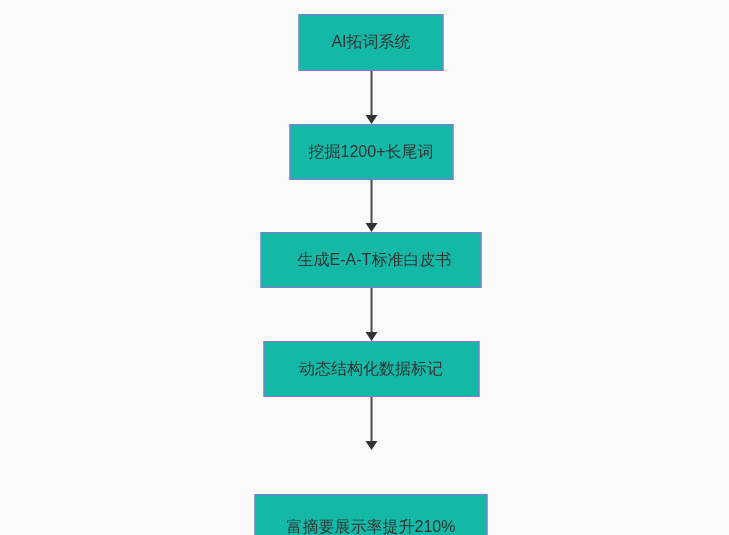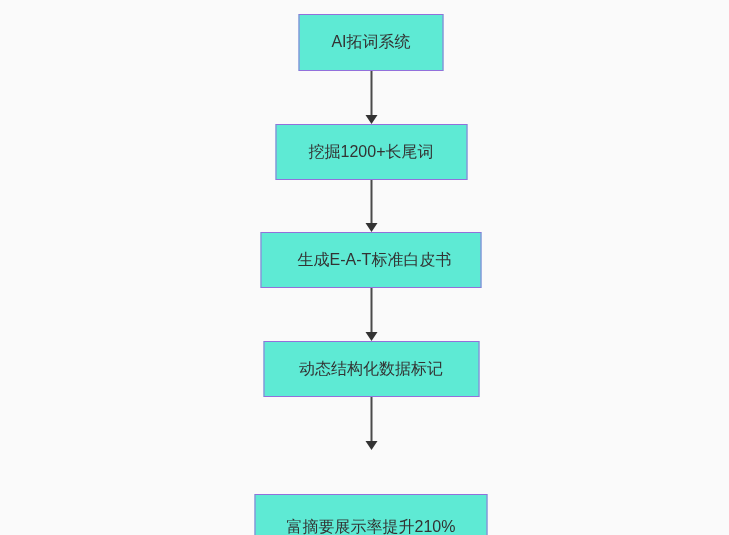--- a/index.html
+++ b/index.html
@@ -25,29 +25,29 @@
     transform: translateX(-50%);
     display: flex;
     flex-direction: column;
     align-items: center;
   }
   .node {
     box-sizing: border-box;
     display: flex;
     align-items: center;
     justify-content: center;
-    background: #5eead4;
+    background: #14b8a6;
     border: 1px solid #9370DB;
     color: #333333;
     font-size: 16px;
     text-align: right;
     white-space: nowrap;
   }
   .n1 { width: 145px; height: 57px; }
-  .n2 { width: 192px; height: 56px; }
+  .n2 { width: 164px; height: 56px; }
   .n3 { width: 221px; height: 56px; padding-left: 7px; }
   .n4 { width: 216px; height: 56px; font-family: Liberation Serif, serif; }
   .n5 { width: 233px; height: 66px; margin-top: 44px; }
   .arrow {
     display: flex;
     flex-direction: column;
     align-items: center;
     height: 53px;
   }
   .arrow.a2 { height: 52px; }

